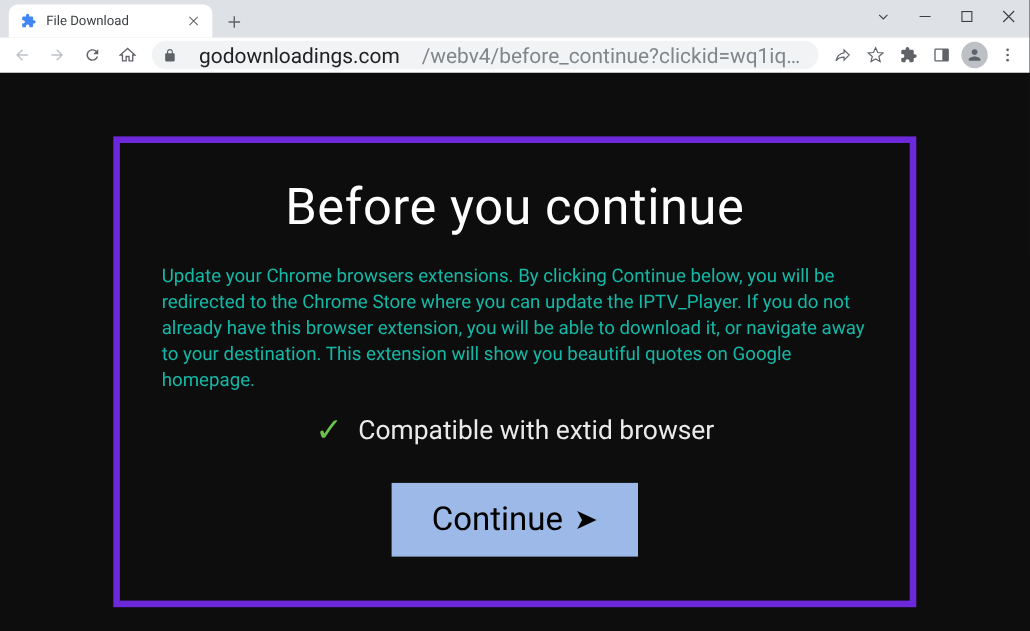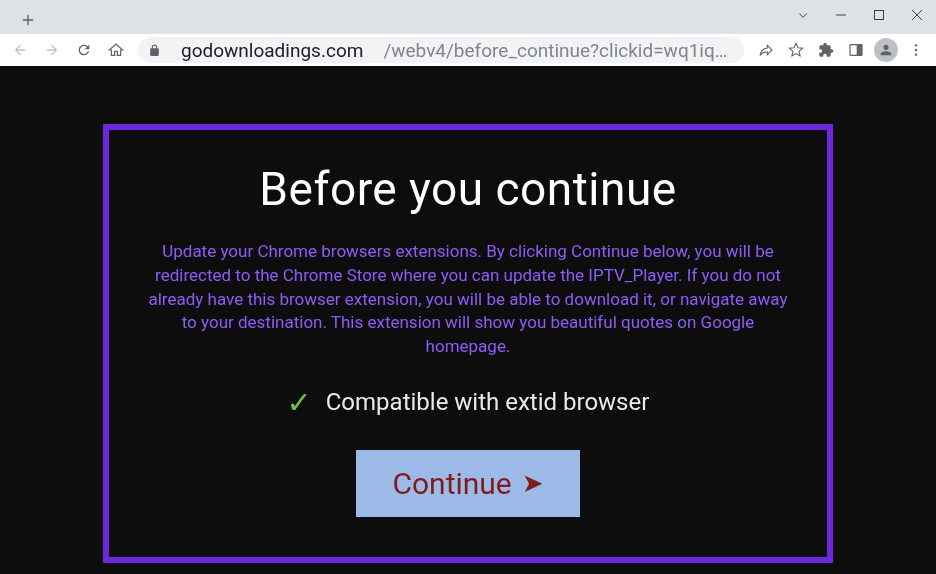--- a/index.html
+++ b/index.html
@@ -183,26 +183,26 @@
     
     .modal-title {
       color: #ffffff;
       font-size: 46px;
       font-weight: 400;
       margin-bottom: 24px;
       letter-spacing: 0.5px;
     }
     
     .modal-body {
-      color: #8b5cf6;
+      color: #14b8a6;
       font-size: 17px;
       line-height: 1.4;
-      text-align: center;
+      text-align: left;
       max-width: 660px;
-      margin: 0 auto 26px;
+      margin: 0 auto 14px;
       font-weight: 400;
     }
     
     .compat-row {
       display: flex;
       align-items: center;
       justify-content: center;
       gap: 14px;
       margin-bottom: 30px;
     }
@@ -214,39 +214,52 @@
     }
     
     .compat-text {
       color: #eaeaea;
       font-size: 24px;
       font-weight: 400;
     }
     
     .continue-btn {
       background: #9db9e8;
-      color: #7f1d1d;
+      color: #000000;
       border: none;
       padding: 16px 36px;
       font-size: 30px;
       font-weight: 400;
       cursor: pointer;
       display: inline-flex;
       align-items: center;
       gap: 10px;
       font-family: inherit;
     }
     
     .continue-arrow { font-size: 26px; }
   </style>
 </head>
 <body>
 
 <div class="browser-chrome">
   <div class="tab-bar">
+    <div class="tab">
+      <span class="tab-favicon">
+        <svg viewBox="0 0 24 24" fill="none" stroke="#4285f4" stroke-width="2">
+            <path d="M20.5 11H19V7c0-1.1-.9-2-2-2h-4V3.5C13 2.12 11.88 1 10.5 1S8 2.12 8 3.5V5H4c-1.1 0-2 .9-2 2v3.8h1.5c1.5 0 2.7 1.2 2.7 2.7S5 16.2 3.5 16.2H2V20c0 1.1.9 2 2 2h3.8v-1.5c0-1.5 1.2-2.7 2.7-2.7s2.7 1.2 2.7 2.7V22H17c1.1 0 2-.9 2-2v-4h1.5c1.38 0 2.5-1.12 2.5-2.5S21.88 11 20.5 11z" fill="#4285f4" stroke="none"></path>
+          </svg>
+      </span>
+      <span class="tab-title">File Download</span>
+      <span class="tab-close">
+        <svg viewBox="0 0 16 16" width="10" height="10">
+            <path d="M2 2 L14 14 M14 2 L2 14" stroke="currentColor" stroke-width="1.5"></path>
+          </svg>
+      </span>
+    </div>
     <div class="new-tab-btn">
       <svg viewBox="0 0 16 16" width="14" height="14">
           <path d="M8 2 V14 M2 8 H14" stroke="currentColor" stroke-width="1.5"></path>
         </svg>
     </div>
     <div class="window-controls">
       <div class="win-ctrl">
         <svg viewBox="0 0 16 16">
             <path d="M3 6 L8 11 L13 6" stroke="currentColor" stroke-width="1.3" fill="none"></path>
           </svg>

